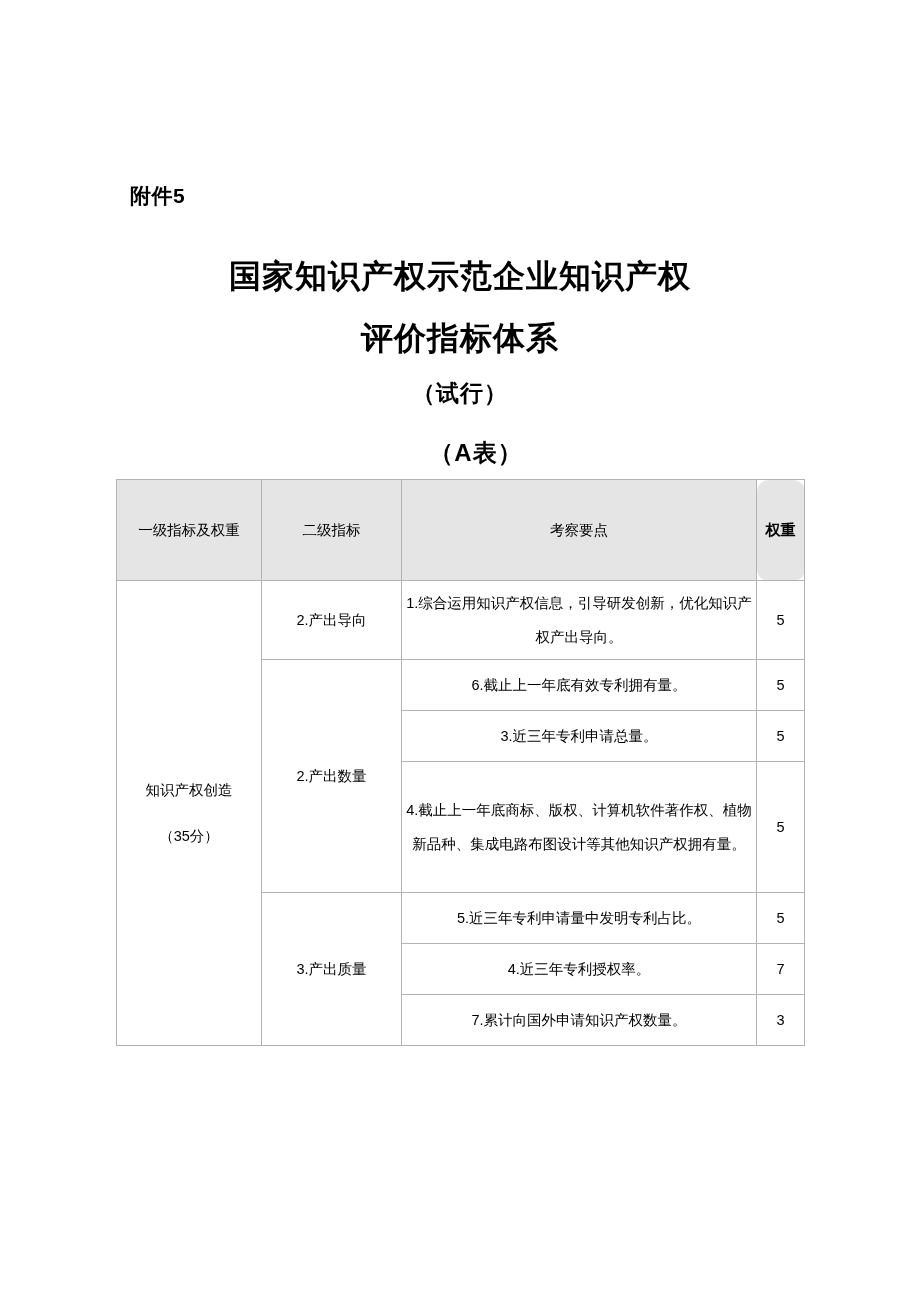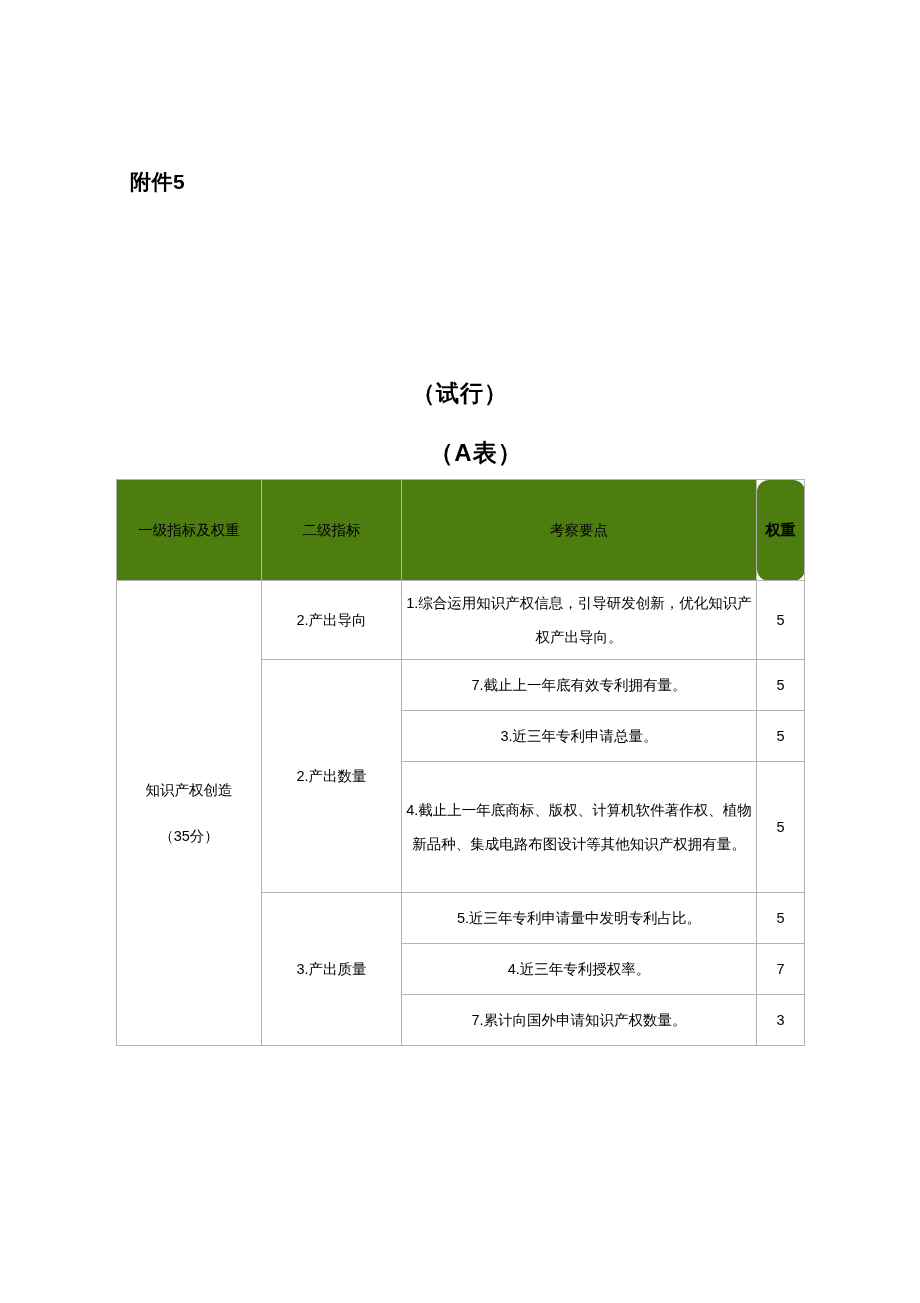--- a/index.html
+++ b/index.html
@@ -17,21 +17,21 @@
   }
   .page {
     width: 920px;
     height: 1303px;
     position: relative;
     box-sizing: border-box;
   }
   .attachment-label {
     position: absolute;
     left: 130px;
-    top: 168px;
+    top: 182px;
     font-size: 21px;
     font-weight: bold;
     letter-spacing: 0.5px;
   }
   .doc-title {
     position: absolute;
     left: 0;
     top: 245px;
     width: 920px;
     text-align: center;
@@ -74,21 +74,21 @@
   table.matrix td, table.matrix th {
     border: 1px solid #b3b3b3;
     font-size: 14.5px;
     font-weight: normal;
     padding: 0;
     vertical-align: middle;
     text-align: center;
     color: #000;
   }
   thead td {
-    background: #4d7c0f;
+    background: #e5e5e5;
     height: 100px;
     font-size: 15px;
     font-weight: bold;
   }
   thead td.vert {
     font-size: 15px;
     font-weight: bold;
     line-height: 30px;
     padding: 0 8px;
     border-radius: 12px;
@@ -119,20 +119,24 @@
   .h-med  { height: 50px; }
   .h-xl   { height: 130px; }
 </style>
 </head>
 <body>
 
 <div class="page">
 
   <div class="attachment-label">附件5</div>
 
+  <div class="doc-title">
+    <span>国家知识产权示范企业知识产权</span>
+    <span class="line2">评价指标体系</span>
+  </div>
 
   <div class="subtitle-1">（试行）</div>
   <div class="subtitle-2">（A表）</div>
 
   <table class="matrix">
     <colgroup>
       <col class="col1">
         <col class="col2">
         <col class="col3">
         <col class="col4">
@@ -152,21 +156,21 @@
           <div>知识产权创造</div>
           <div>（35分）</div>
         </td>
         <td class="lvl2" rowspan="1">2.产出导向</td>
         <td class="point h-tall">1.综合运用知识产权信息，引导研发创新，优化知识产权产出导向。</td>
         <td class="weight">5</td>
       </tr>
 
       <tr>
         <td class="lvl2" rowspan="3">2.产出数量</td>
-        <td class="point h-med">7.截止上一年底有效专利拥有量。</td>
+        <td class="point h-med">6.截止上一年底有效专利拥有量。</td>
         <td class="weight">5</td>
       </tr>
       <tr>
         <td class="point h-med">3.近三年专利申请总量。</td>
         <td class="weight">5</td>
       </tr>
       <tr>
         <td class="point h-xl">4.截止上一年底商标、版权、计算机软件著作权、植物新品种、集成电路布图设计等其他知识产权拥有量。</td>
         <td class="weight">5</td>
       </tr>

